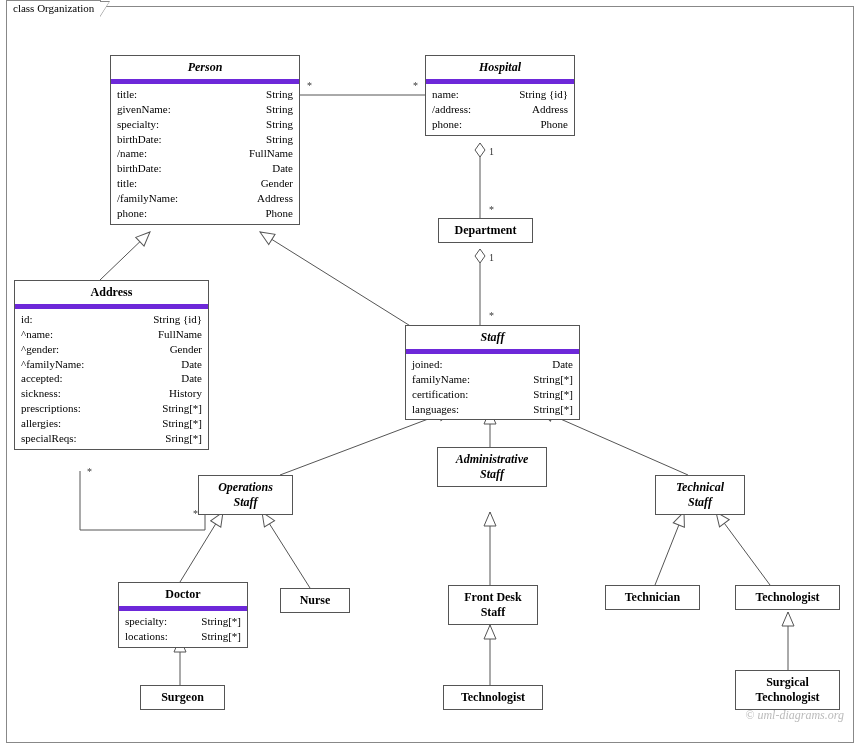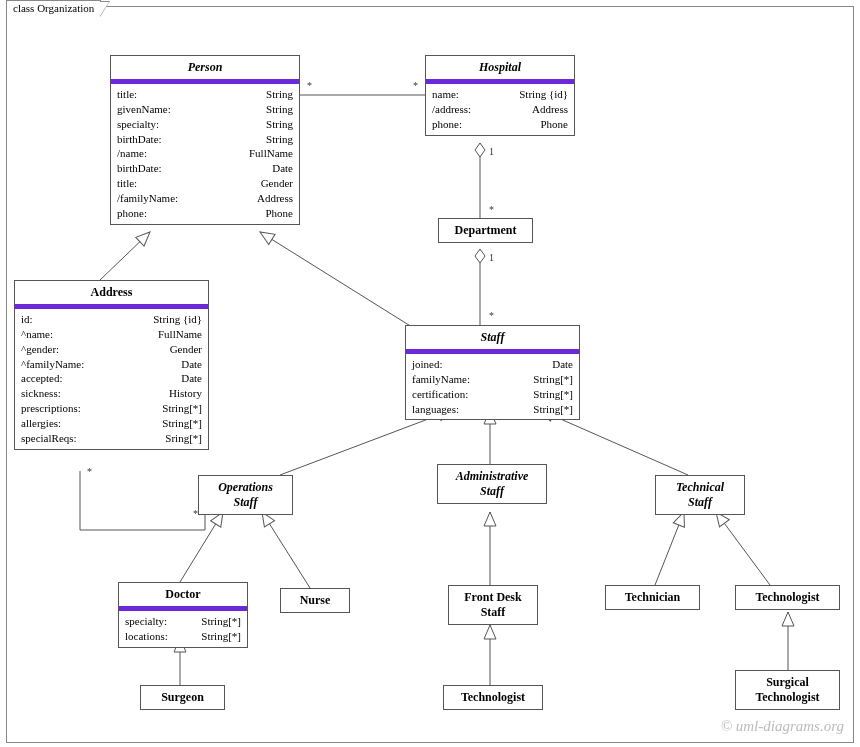--- a/index.html
+++ b/index.html
@@ -88,23 +88,23 @@
     position: absolute;
     left: 0;
     top: 0;
     width: 860px;
     height: 747px;
     pointer-events: none;
   }
   .watermark {
     position: absolute;
     right: 16px;
-    bottom: 12px;
+    bottom: 24px;
     color: #bbb;
-    font-size: 15px;
+    font-size: 12px;
     font-style: italic;
   }
   .mlabel {
     position: absolute;
     font-size: 10px;
     color: #333;
     background: white;
     padding: 0 1px;
   }
 </style>
@@ -300,21 +300,21 @@
           <span>String[*]</span>
         </div>
     </div>
   </div>
 
   <div class="class-box" style="left:198px;top:475px;width:95px">
     <div class="class-title" style="border-bottom:none;white-space:pre-line">Operations
 Staff</div>
   </div>
 
-  <div class="class-box" style="left:437px;top:464px;width:110px">
+  <div class="class-box" style="left:437px;top:447px;width:110px">
     <div class="class-title" style="border-bottom:none;white-space:pre-line">Administrative
 Staff</div>
   </div>
 
   <div class="class-box" style="left:655px;top:475px;width:90px">
     <div class="class-title" style="border-bottom:none;white-space:pre-line">Technical
 Staff</div>
   </div>
 
   <div class="class-box" style="left:118px;top:582px;width:130px">

